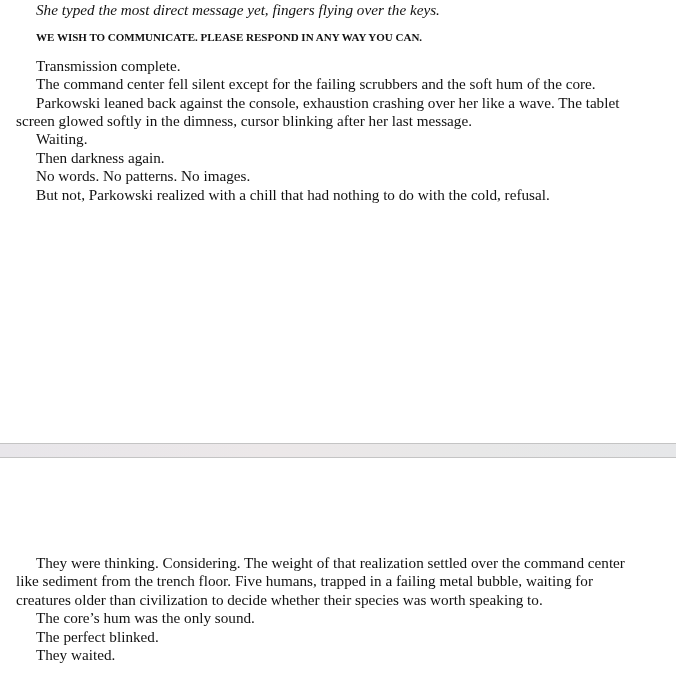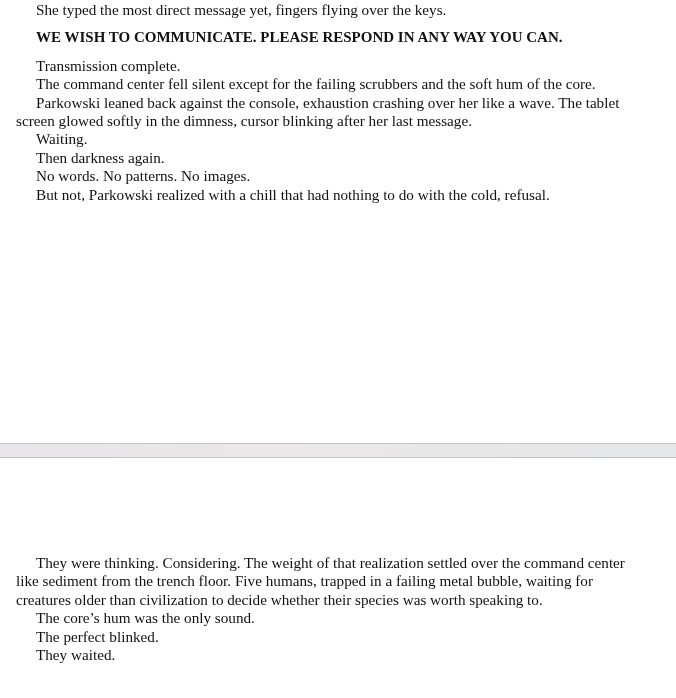--- a/index.html
+++ b/index.html
@@ -8,22 +8,22 @@
     .page { position: absolute; left: 0; width: 676px; background: #fff; }
     .page1 { top: 0; height: 443px; }
     .gap { position: absolute; left: 0; top: 443px; width: 676px; height: 15px;
            background: linear-gradient(90deg, #e8e6ea, #ece8e9 40%, #e8e8e8 70%, #e6e7e9);
            border-top: 1px solid #c4c4c4; border-bottom: 1px solid #c4c4c4; box-sizing: border-box; }
     .page2 { top: 458px; height: 260px; }
     .text { position: absolute; left: 16px; width: 628px; font-size: 15.2px; line-height: 18.4px; }
     .page1 .text { top: 1px; }
     .page2 .text { top: 96px; }
     p { margin: 0; text-indent: 20px; }
-    p.bold { font-weight: bold; margin: 9px 0 10px 0; font-size: 15px; }
-    p.first { margin-bottom: 0; }
+    p.bold { font-weight: bold; margin: 9px 0 10px 0; font-size: 11px; }
+    p.first { margin-bottom: 0; font-style: italic; }
   </style>
 </head>
 <body>
 
 <div class="page page1">
   <div class="text">
     <p class="first">She typed the most direct message yet, fingers flying over the keys.</p>
     <p class="bold">WE WISH TO COMMUNICATE. PLEASE RESPOND IN ANY WAY YOU CAN.</p>
     <p>Transmission complete.</p>
     <p>The command center fell silent except for the failing scrubbers and the soft hum of the core.</p>

